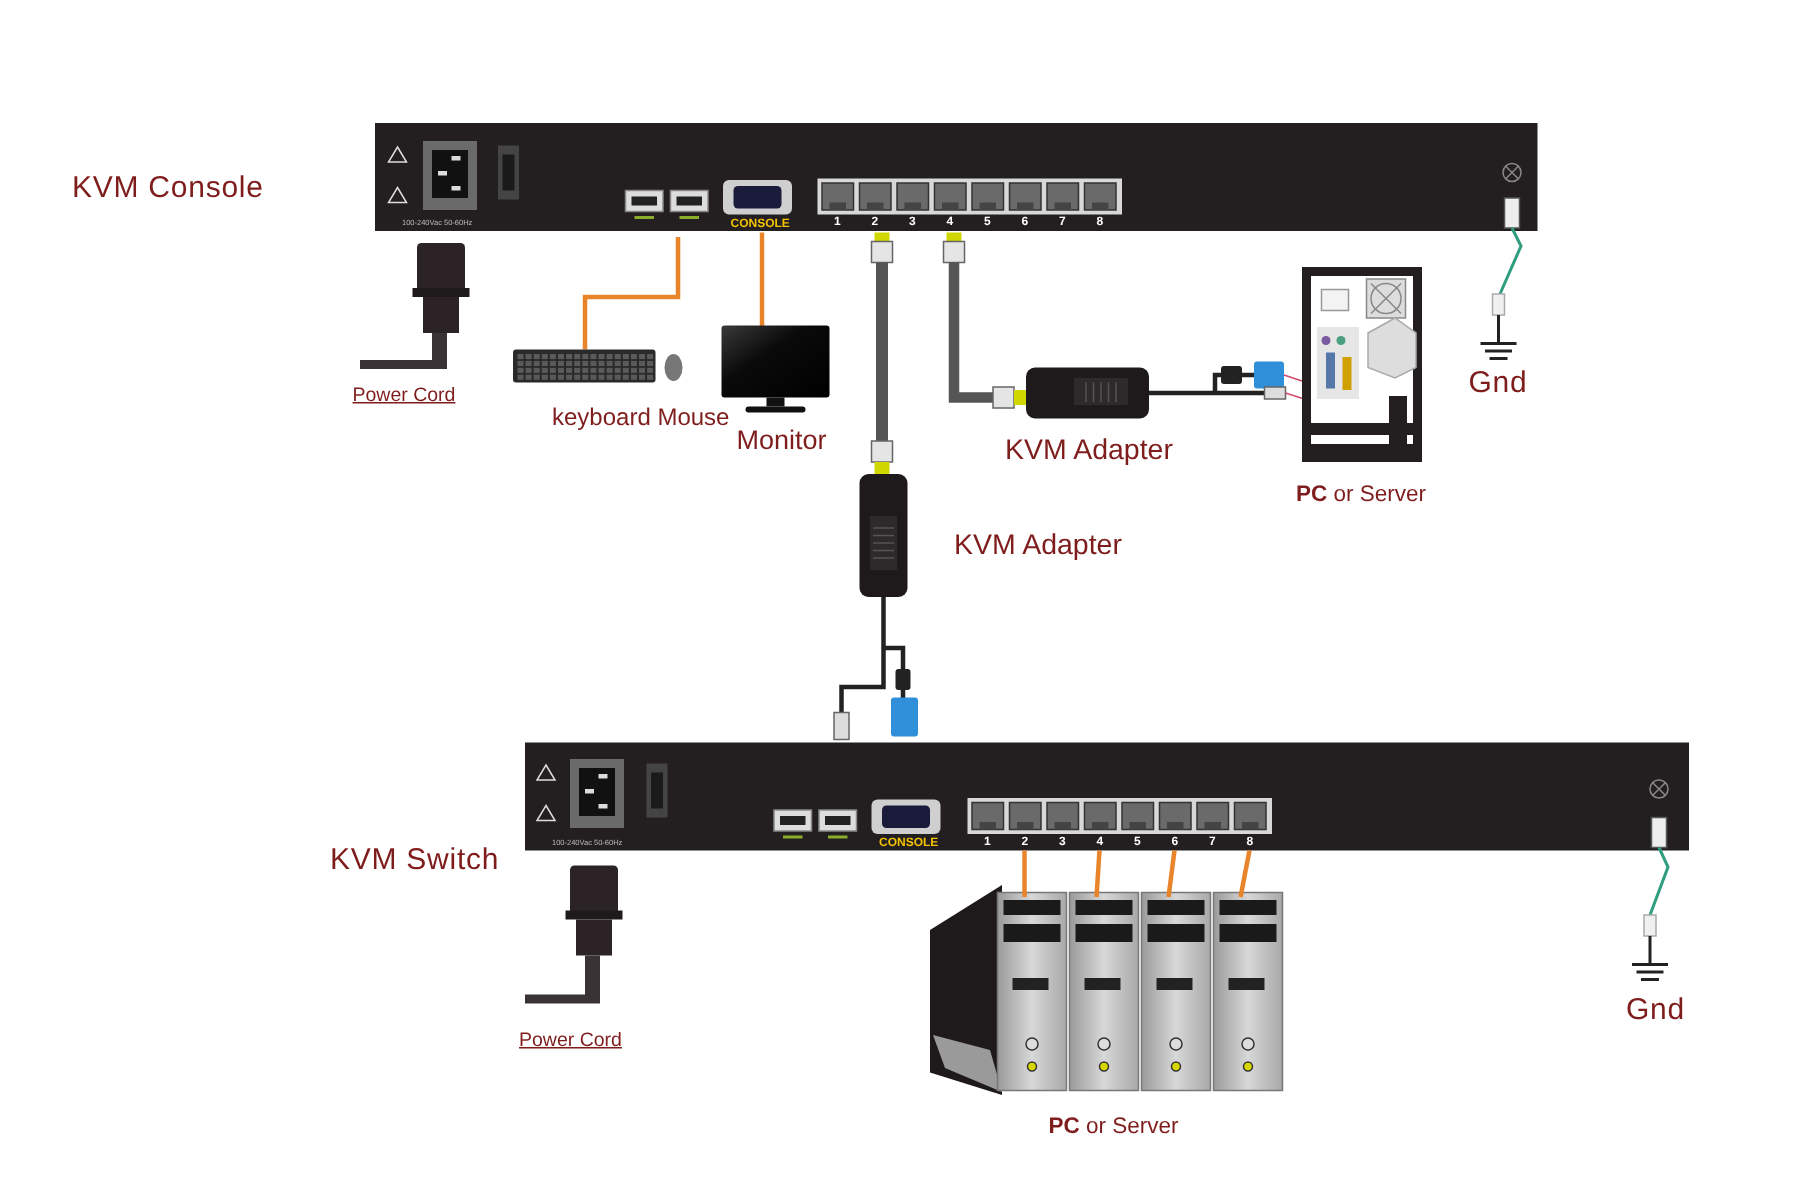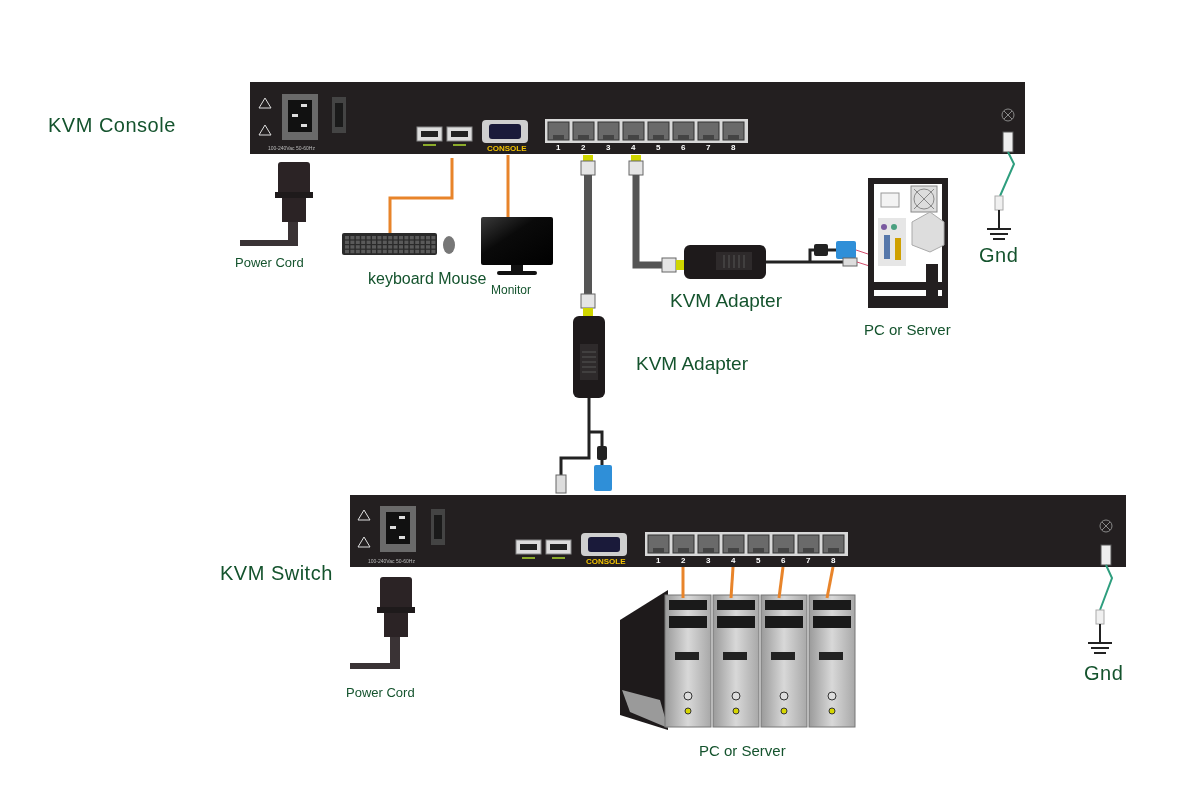--- a/index.html
+++ b/index.html
@@ -1,21 +1,21 @@
 <!DOCTYPE html>
 <html><head>
 <meta charset="utf-8">
 <style>
   html, body { margin:0; padding:0; background:#ffffff; }
   body { width:1200px; height:800px; position:relative; overflow:hidden; font-family:"Liberation Sans", sans-serif; }
-  .label { position:absolute; color:#14532d; white-space:nowrap; }
+  .label { position:absolute; color:#7f1d1d; white-space:nowrap; }
   .big { font-size:20px; letter-spacing:0.5px; }
   .mid { font-size:17px; }
-  .small { font-size:13px; }
-  .bold-b { font-weight:normal;margin-top:34px; }
+  .small { font-size:13px;text-decoration:underline; }
+  .bold-b { font-weight:bold;margin-top:34px; }
   svg { position:absolute; left:0; top:0; }
   .volt { font-size:5px; fill:#bbbbbb; font-family:"Liberation Sans", sans-serif; }
   .portnum { font-size:8px; fill:#ffffff; font-weight:bold; font-family:"Liberation Sans", sans-serif; }
   .console-txt { font-size:8px; fill:#f2c200; font-weight:bold; font-family:"Liberation Sans", sans-serif; }
 </style>
 </head>
 <body>
 
 <svg width="1200" height="800" viewBox="0 0 1200 800">
   <defs>
@@ -434,21 +434,21 @@
         <circle cx="832" cy="696" r="4" fill="#ddd" stroke="#333"></circle>
         <circle cx="832" cy="711" r="3" fill="#d6d600" stroke="#333"></circle>
       </g>
       <line x1="833" y1="567" x2="827" y2="598" stroke="#e8842a" stroke-width="3"></line>
     </g>
 </svg>
 
 <div class="label big" style="left:48px; top:114px;">KVM Console</div>
 <div class="label small" style="left:235px; top:255px;">Power Cord</div>
 <div class="label mid" style="left:368px; top:270px; font-size:16px;">keyboard Mouse</div>
-<div class="label mid" style="left:491px; top:283px; font-size:12px;">Monitor</div>
+<div class="label mid" style="left:491px; top:283px; font-size:18px;">Monitor</div>
 <div class="label big" style="left:979px; top:244px;">Gnd</div>
 
 <div class="label" style="left:670px; top:290px; font-size:19px;">
   <span>KVM</span>
   <span>Adapter</span>
 </div>
 <div class="label" style="left:636px; top:353px; font-size:19px;">
   <span>KVM</span>
   <span>Adapter</span>
 </div>

